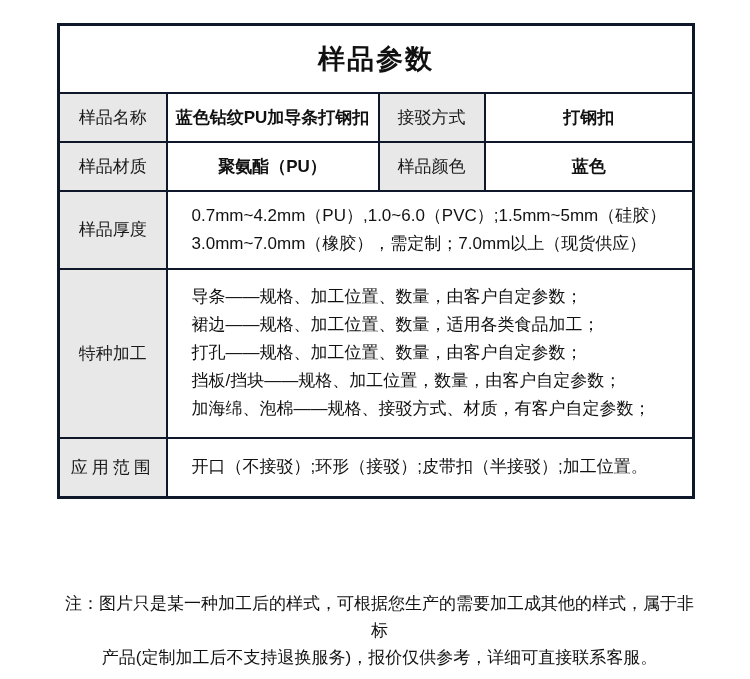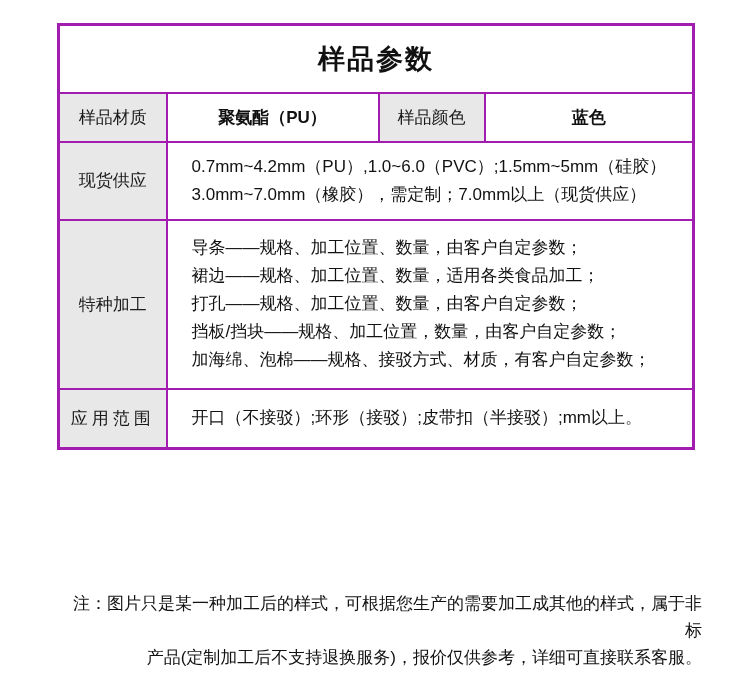--- a/index.html
+++ b/index.html
@@ -19,21 +19,21 @@
   table.spec {
     position: absolute;
     left: 57px;
     top: 23px;
     width: 635px;
     border-collapse: collapse;
     table-layout: fixed;
     background: #ffffff;
   }
   table.spec, table.spec td {
-    border: 2px solid #a21caf;
+    border: 2px solid #0f172a;
   }
   table.spec { border-width: 3px; }
   td.title-cell {
     height: 68px;
     text-align: center;
     vertical-align: middle;
     font-size: 27px;
     font-weight: bold;
     letter-spacing: 2px;
     border-bottom-width: 3px;
@@ -66,72 +66,78 @@
   tr.r-spec   td { height: 169px; }
   tr.r-joint  td { height: 60px; }
   .note {
     position: absolute;
     left: 57px;
     top: 590px;
     width: 645px;
     font-size: 17px;
     line-height: 27px;
     color: #111111;
-    text-align: right;
+    text-align: center;
   }
 </style>
 </head>
 <body>
 
 <div class="page">
 
   <table class="spec">
     <colgroup>
       <col style="width:108px">
       <col style="width:212px">
       <col style="width:106px">
       <col style="width:209px">
     </colgroup>
 
     <tbody>
         <tr>
       <td class="title-cell" colspan="4">样品参数</td>
     </tr>
 
+    <tr class="r-small">
+      <td class="label-cell">样品名称</td>
+      <td class="value-center">蓝色钻纹PU加导条打钢扣</td>
+      <td class="label-cell">接驳方式</td>
+      <td class="value-center">打钢扣</td>
+    </tr>
 
     <tr class="r-small">
       <td class="label-cell">样品材质</td>
       <td class="value-center">聚氨酯（PU）</td>
       <td class="label-cell">样品颜色</td>
       <td class="value-center">蓝色</td>
     </tr>
 
     <tr class="r-thick">
-      <td class="label-cell">现货供应</td>
+      <td class="label-cell">样品厚度</td>
       <td class="value-left" colspan="3">
         <div>0.7mm~4.2mm（PU）,1.0~6.0（PVC）;1.5mm~5mm（硅胶）</div>
         <div>3.0mm~7.0mm（橡胶），需定制；7.0mm以上（现货供应）</div>
       </td>
     </tr>
 
 
     <tr class="r-spec">
       <td class="label-cell">特种加工</td>
       <td class="value-left" colspan="3">
         <div>导条——规格、加工位置、数量，由客户自定参数；</div>
         <div>裙边——规格、加工位置、数量，适用各类食品加工；</div>
         <div>打孔——规格、加工位置、数量，由客户自定参数；</div>
         <div>挡板/挡块——规格、加工位置，数量，由客户自定参数；</div>
         <div>加海绵、泡棉——规格、接驳方式、材质，有客户自定参数；</div>
       </td>
     </tr>
 
     <tr class="r-joint">
       <td class="label-cell label-spaced">应用范围</td>
-      <td class="value-left" colspan="3">开口（不接驳）;环形（接驳）;皮带扣（半接驳）;mm以上。</td>
+      <td class="value-left" colspan="3">开口（不接驳）;环形（接驳）;皮带扣（半接驳）;加工位置。</td>
     </tr>
   </tbody>
     </table>
 
   <div class="note">
     <div>注：图片只是某一种加工后的样式，可根据您生产的需要加工成其他的样式，属于非标</div>
     <div>产品(定制加工后不支持退换服务)，报价仅供参考，详细可直接联系客服。</div>
   </div>
 
 </div>

